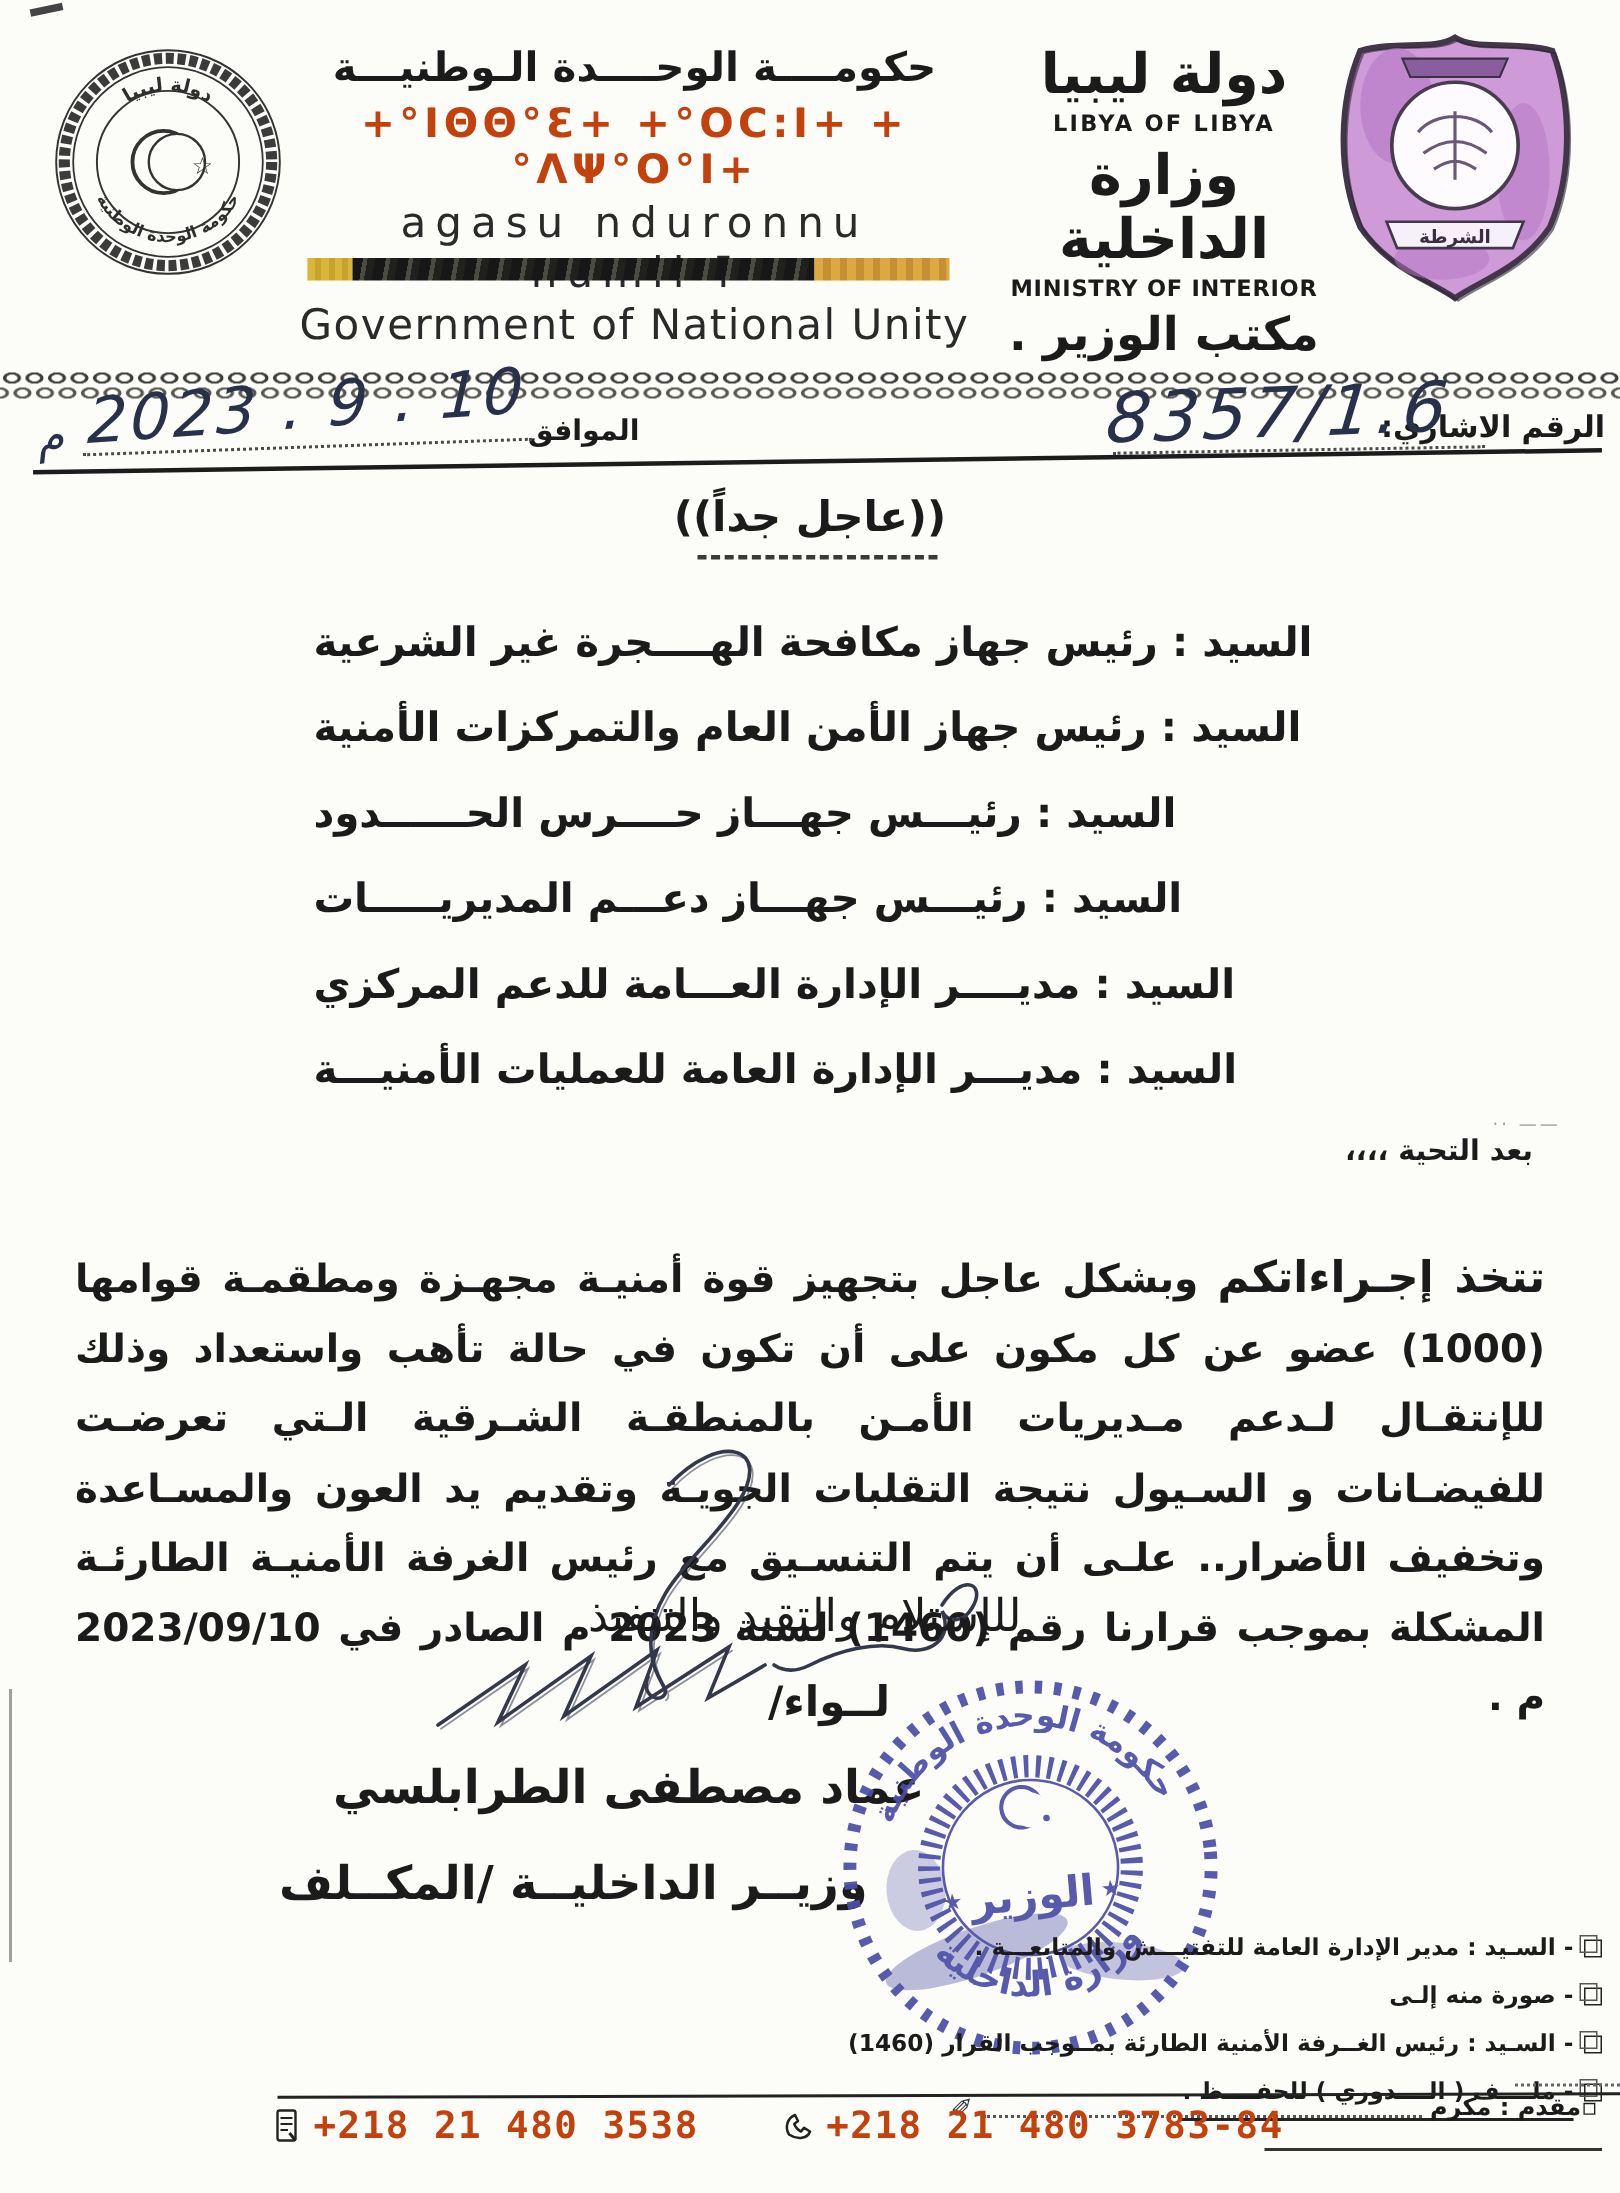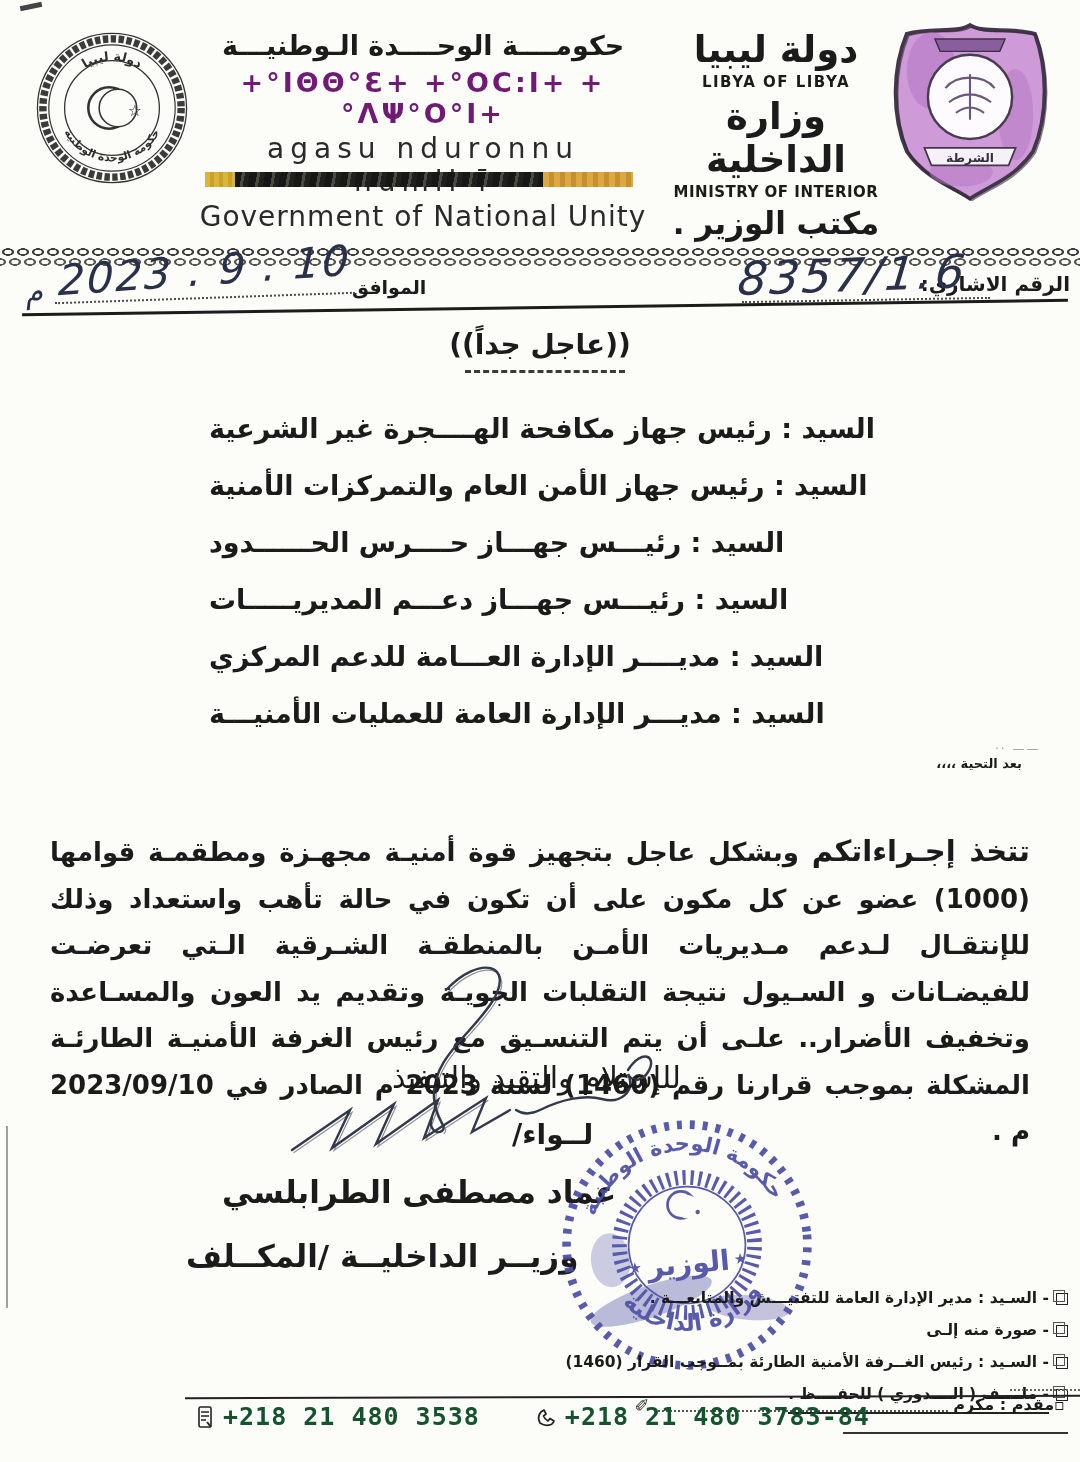--- a/index.html
+++ b/index.html
@@ -4,21 +4,21 @@
 <style>
   html,body{margin:0;padding:0;}
   body{background:#9a9a9a;font-family:"DejaVu Sans",sans-serif;}
   .page{position:relative;width:1080px;height:1462px;margin:0 auto;background:#fcfcf9;overflow:hidden;color:#1b1b1b;}
   .abs{position:absolute;}
   .ar{direction:rtl;unicode-bidi:isolate;}
 
   
   .gov-block{left:198px;top:30px;width:450px;text-align:center;}
   .gov-ar{font-size:27px;font-weight:700;letter-spacing:.5px;}
-  .gov-tif{font-size:27px;font-weight:600;letter-spacing:3px;margin-top:6px;color:#701a75;}
+  .gov-tif{font-size:27px;font-weight:600;letter-spacing:3px;margin-top:6px;color:#c2410c;}
   .gov-translit{font-size:28px;letter-spacing:6px;margin-top:3px;color:#2a2a2a;}
   .gov-en{font-size:28px;letter-spacing:1px;margin-top:2px;color:#2a2a2a;text-align:center;}
   .scribble-bar{left:205px;top:172px;width:428px;height:15px;display:flex;}
   .scribble-bar .y1{width:7%;background:repeating-linear-gradient(90deg,#d9b53a 0 5px,#c9a22e 5px 9px);}
   .scribble-bar .dark{flex:1;background:repeating-linear-gradient(100deg,#171717 0 7px,#4b4b42 7px 10px,#20201c 10px 15px);}
   .scribble-bar .y2{width:21%;background:repeating-linear-gradient(90deg,#dca83f 0 6px,#c59031 6px 11px);}
 
   .min-block{left:652px;top:28px;width:248px;text-align:center;}
   .state-ar{font-size:37px;font-weight:600;}
   .state-en{font-size:15px;font-weight:800;letter-spacing:1.5px;margin-top:2px;}
@@ -45,21 +45,21 @@
   .date-dots{left:55px;top:297px;width:300px;border-bottom:2px dotted #4a4a4a;transform:rotate(-2deg);}
   .era{left:24px;top:274px;font-size:30px;transform:rotate(-8deg);}
   .rule-slant{left:22px;top:306px;width:1046px;border-top:3px solid #1c1c1c;transform:rotate(-0.8deg);}
 
   
   .urgency{left:0;right:0;top:328px;text-align:center;font-size:28px;font-weight:900;}
   .urgency-underline{left:465px;top:370px;width:160px;border-top:3px dashed #3a3a3a;}
 
   
   .recipients{right:205px;top:400px;text-align:left;font-size:27px;font-weight:800;line-height:57px;letter-spacing:.3px;}
-  .salutation{right:58px;top:756px;font-size:13px;font-weight:600;}
+  .salutation{right:58px;top:756px;font-size:19px;font-weight:600;}
 
   
   .body-par{right:50px;left:50px;top:802px;font-size:26px;font-weight:700;line-height:46.5px;text-align:justify;letter-spacing:.2px;}
   .body-par .lead{font-weight:900;font-size:29px;}
 
   
   .instruction{left:392px;top:1060px;font-size:30px;font-weight:500;letter-spacing:1px;}
   .rank{left:512px;top:1118px;font-size:28px;font-weight:900;}
   .signer-name{left:222px;top:1174px;font-size:31px;font-weight:900;}
   .signer-title{left:186px;top:1238px;font-size:31px;font-weight:900;}
@@ -71,21 +71,21 @@
   .cube:after{content:"";position:absolute;right:2px;top:-4px;width:10px;height:10px;border:1px solid #555;}
   .cc-ul{display:inline-block;border-bottom:2px solid #222;padding-bottom:2px;}
   .presenter-row{right:15px;top:1394px;width:430px;display:flex;direction:rtl;align-items:center;font-size:16px;font-weight:800;}
   .leader-dots{flex:1;border-bottom:2px dotted #555;height:12px;margin:0 5px;}
   .pencil{font-size:18px;transform:rotate(-90deg);display:inline-block;color:#333;}
   .presenter-underline{right:12px;top:1432px;width:225px;border-top:2px solid #333;}
 
   
   .footer-line{left:185px;right:0;top:1396px;border-top:2px solid #222;transform:rotate(-0.15deg);}
   .footer-dotted{right:0;top:1389px;width:70px;border-top:2px dotted #666;}
-  .footer{left:195px;top:1402px;width:680px;display:flex;gap:55px;align-items:center;font-family:"DejaVu Sans Mono",monospace;font-size:25px;font-weight:600;letter-spacing:1px;color:#14532d;}
+  .footer{left:181px;top:1402px;width:680px;display:flex;gap:55px;align-items:center;font-family:"DejaVu Sans Mono",monospace;font-size:25px;font-weight:600;letter-spacing:1px;color:#c2410c;}
   .footer .num{display:flex;align-items:center;gap:8px;}
 
   
   .smudge{left:995px;top:742px;width:55px;height:8px;color:#9a9a98;font-size:12px;letter-spacing:2px;}
   .edge-line{left:6px;top:1126px;width:2px;height:182px;background:#6d6d6d;opacity:.65;}
   .corner-dash{left:20px;top:4px;width:22px;height:5px;background:#444;transform:rotate(-12deg);}
 </style>
 </head>
 <body>
 

